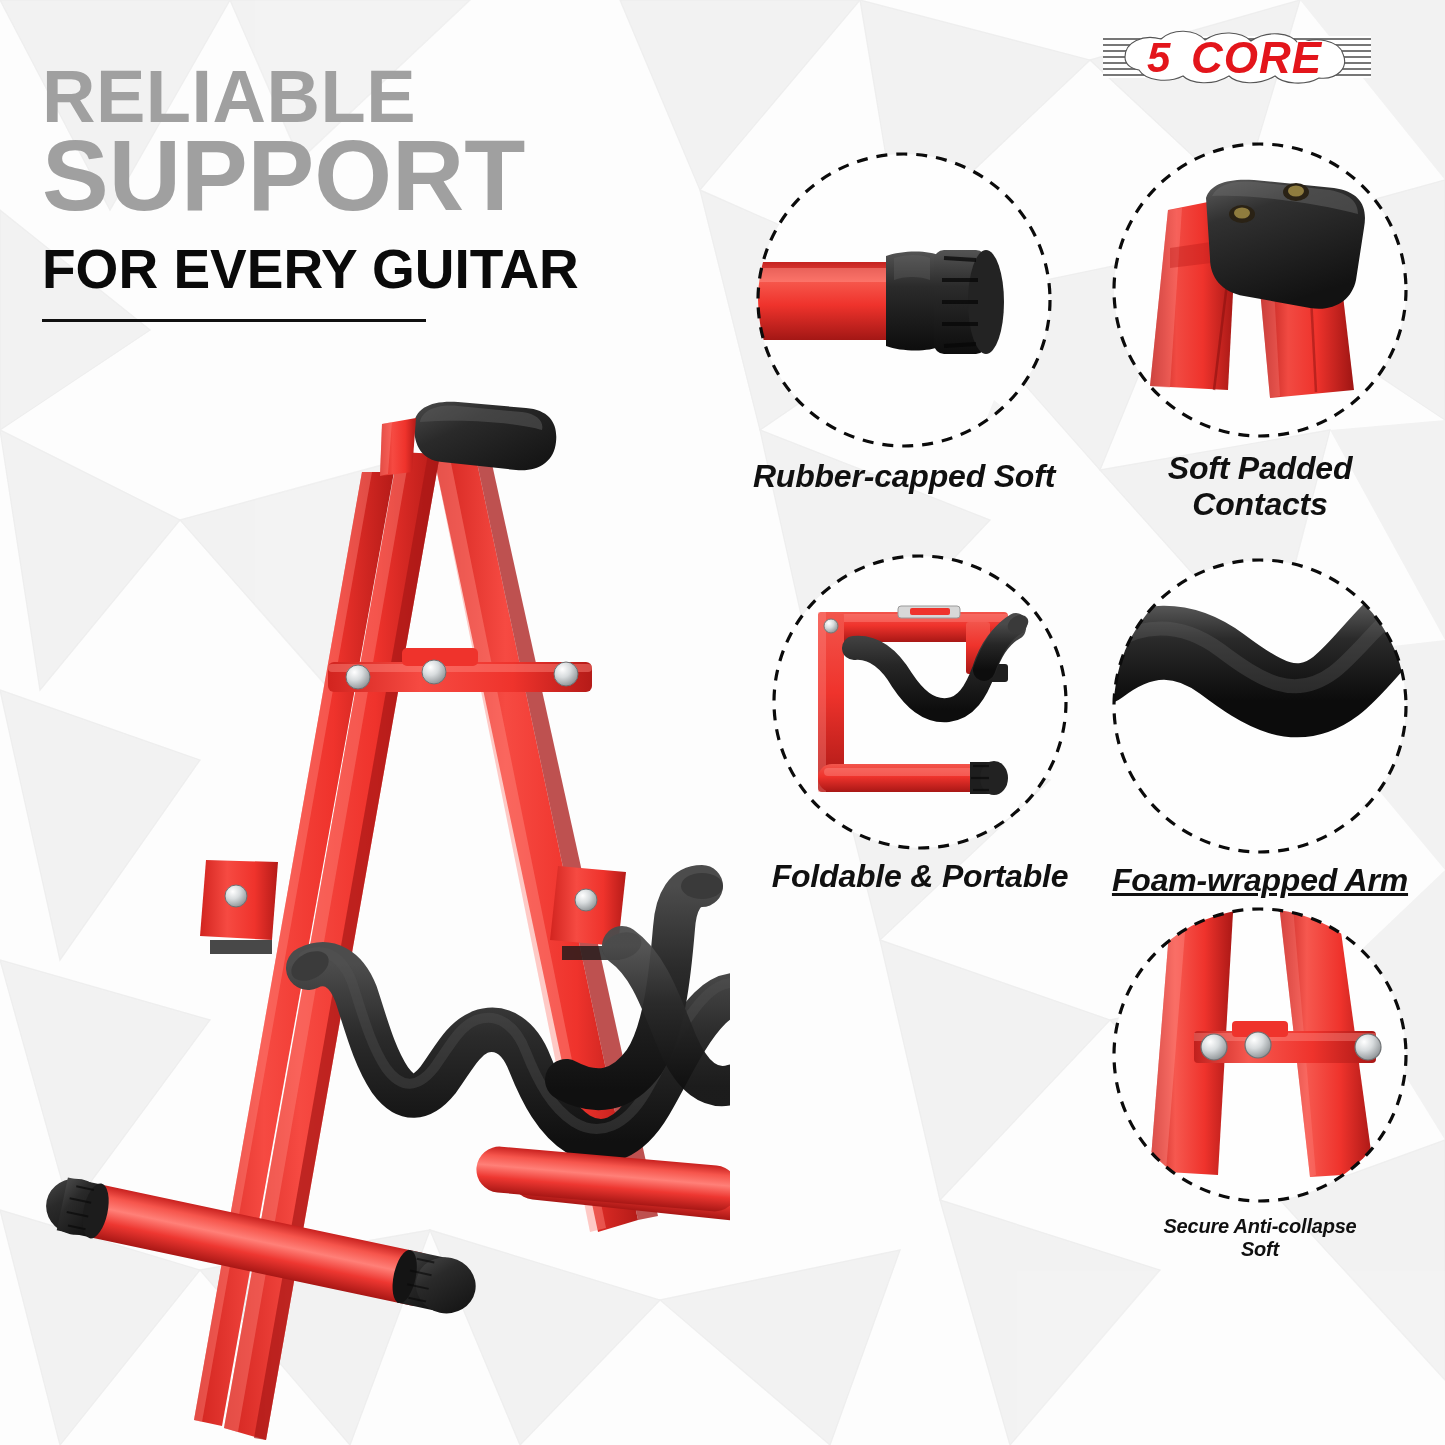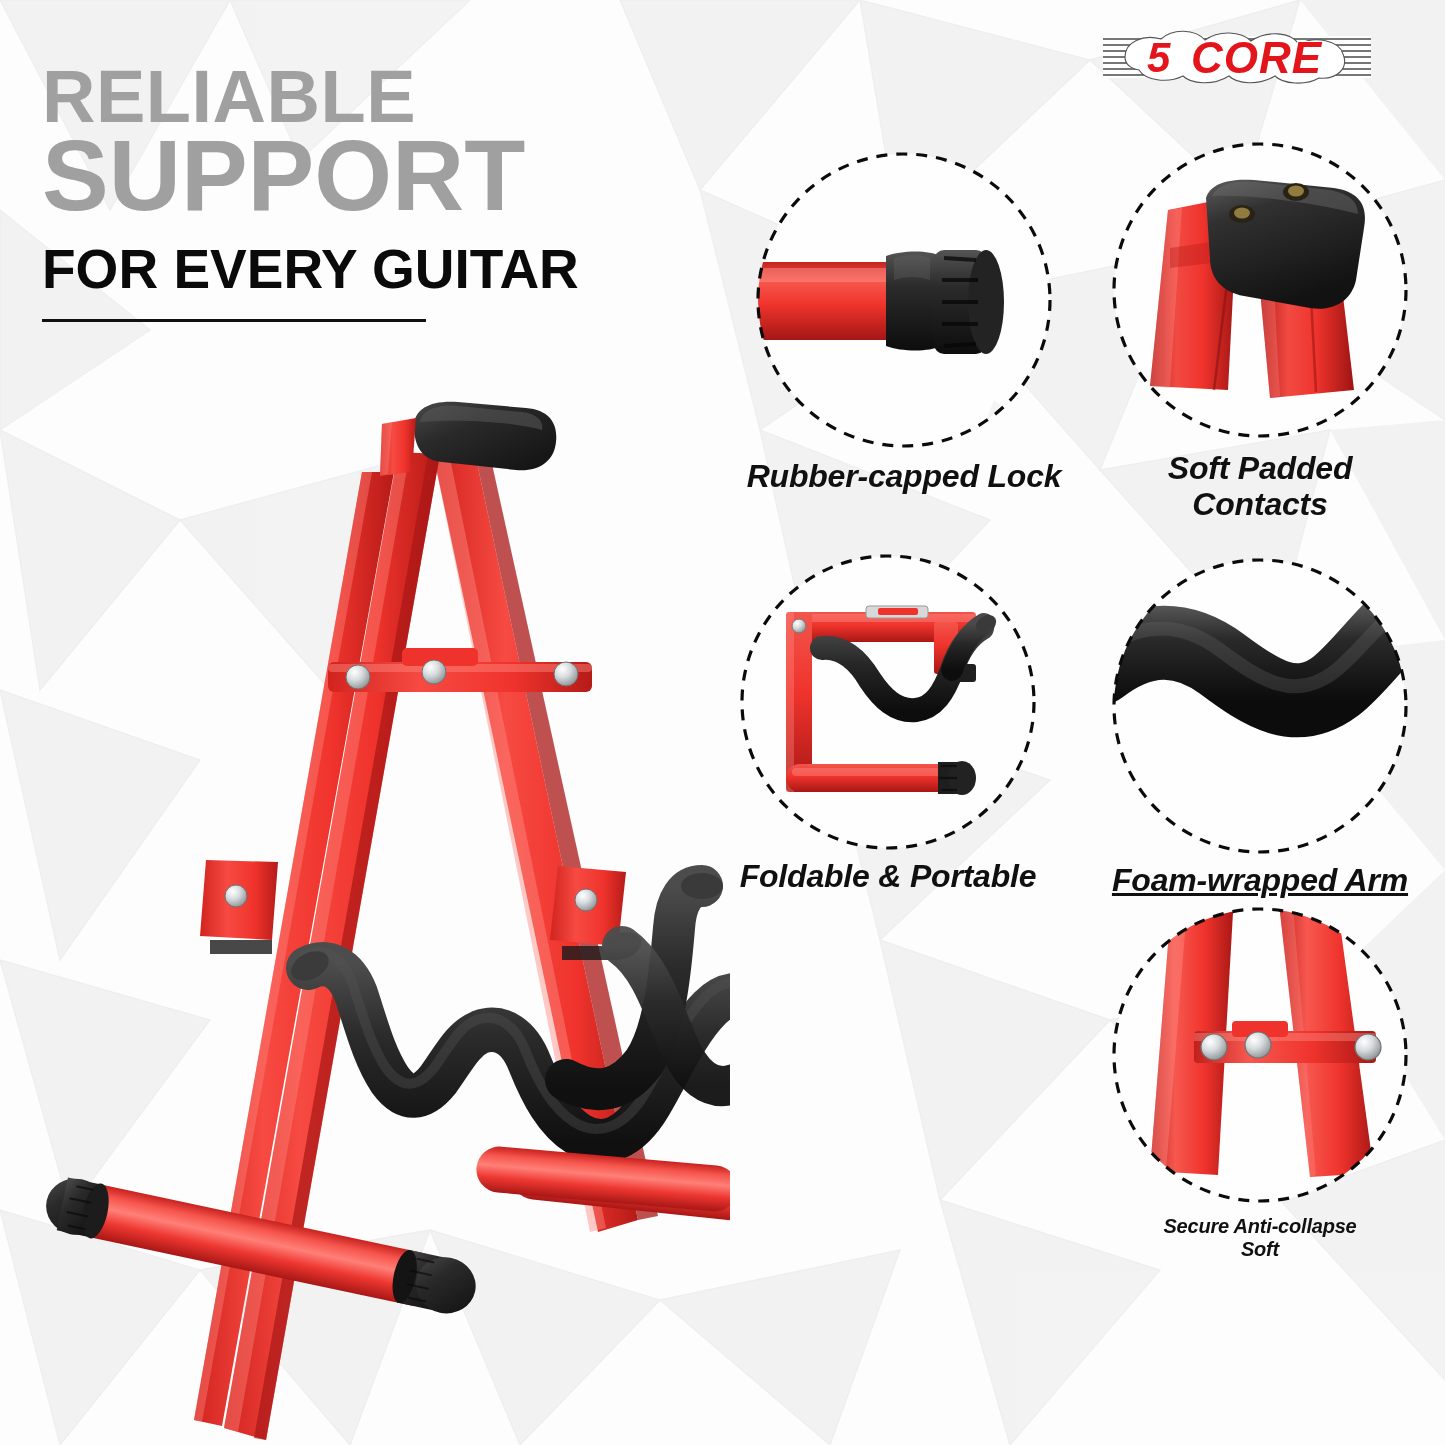--- a/index.html
+++ b/index.html
@@ -63,21 +63,21 @@
   }
 
   #feature-1 { left:744px; top:150px;  width:320px; }
   #feature-1 .feature-circle { width:300px; height:300px; margin:0 auto; }
   #feature-1 .feature-label { font-size:32px; margin-top:8px; }
 
   #feature-2 { left:1100px; top:140px; width:320px; }
   #feature-2 .feature-circle { width:300px; height:300px; margin:0 auto; }
   #feature-2 .feature-label { font-size:32px; margin-top:10px; }
 
-  #feature-3 { left:728px; top:552px;  width:320px; }
+  #feature-3 { left:760px; top:552px;  width:320px; }
   #feature-3 .feature-circle { width:300px; height:300px; margin:0 auto; }
   #feature-3 .feature-label { font-size:32px; margin-top:6px; }
 
   #feature-4 { left:1100px; top:556px; width:320px; }
   #feature-4 .feature-circle { width:300px; height:300px; margin:0 auto; }
   #feature-4 .feature-label { font-size:32px; margin-top:6px;text-decoration:underline; }
 
   #feature-5 { left:1090px; top:905px; width:340px; }
   #feature-5 .feature-circle { width:300px; height:300px; margin:0 auto; }
   #feature-5 .feature-label { font-size:20px; margin-top:10px; }
@@ -369,21 +369,21 @@
           <line x1="188" y1="130" x2="224" y2="130"></line>
           <line x1="188" y1="152" x2="224" y2="152"></line>
           <line x1="188" y1="174" x2="224" y2="174"></line>
           <line x1="190" y1="196" x2="222" y2="194"></line>
         </g>
         <path d="M140,108 C152,104 168,104 176,108 L176,130 C166,126 150,126 140,130 Z" fill="#6a6a6a" opacity="0.3"></path>
       </g>
       <circle cx="150" cy="150" r="146" fill="none" stroke="#0b0b0b" stroke-width="3.2" stroke-dasharray="11 9" stroke-linecap="butt"></circle>
     </svg>
   </div>
-  <div class="feature-label">Rubber-capped Lock</div>
+  <div class="feature-label">Rubber-capped Soft</div>
 </div>
 
 <div class="feature" id="feature-2">
   <div class="feature-circle">
     <svg viewBox="0 0 300 300" width="300" height="300">
       <defs>
         <clipPath id="c2">
             <circle cx="150" cy="150" r="146"></circle>
           </clipPath>
         <linearGradient id="f2red" x1="0" y1="0" x2="1" y2="0">

